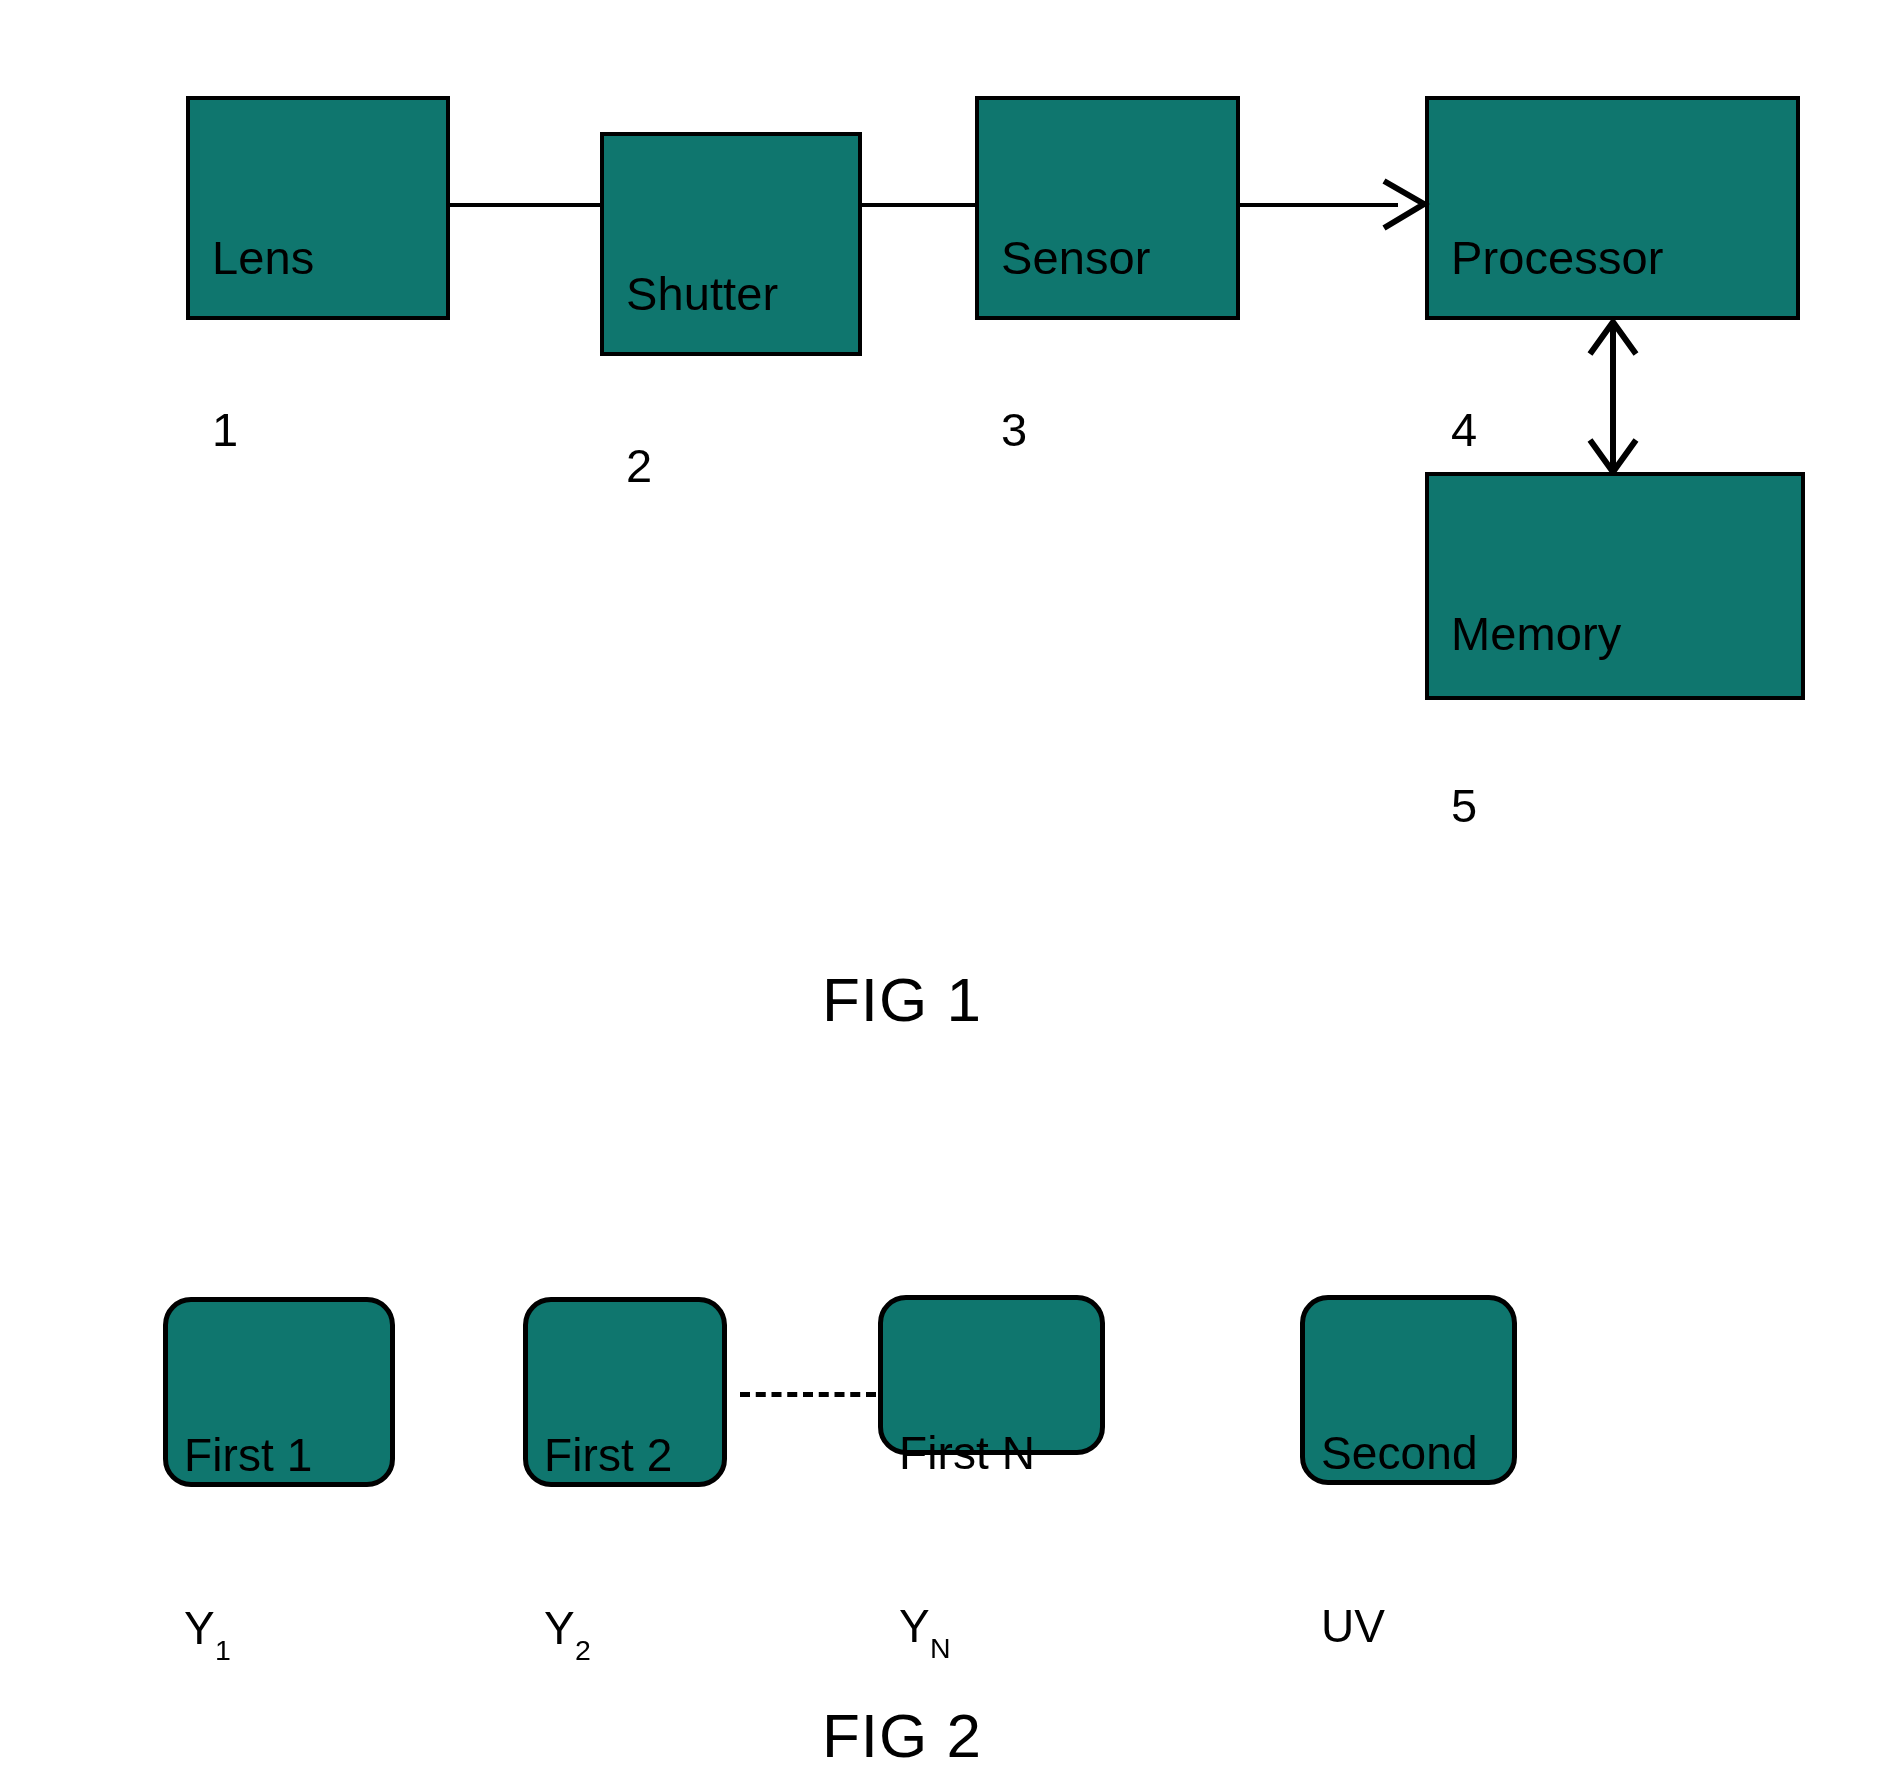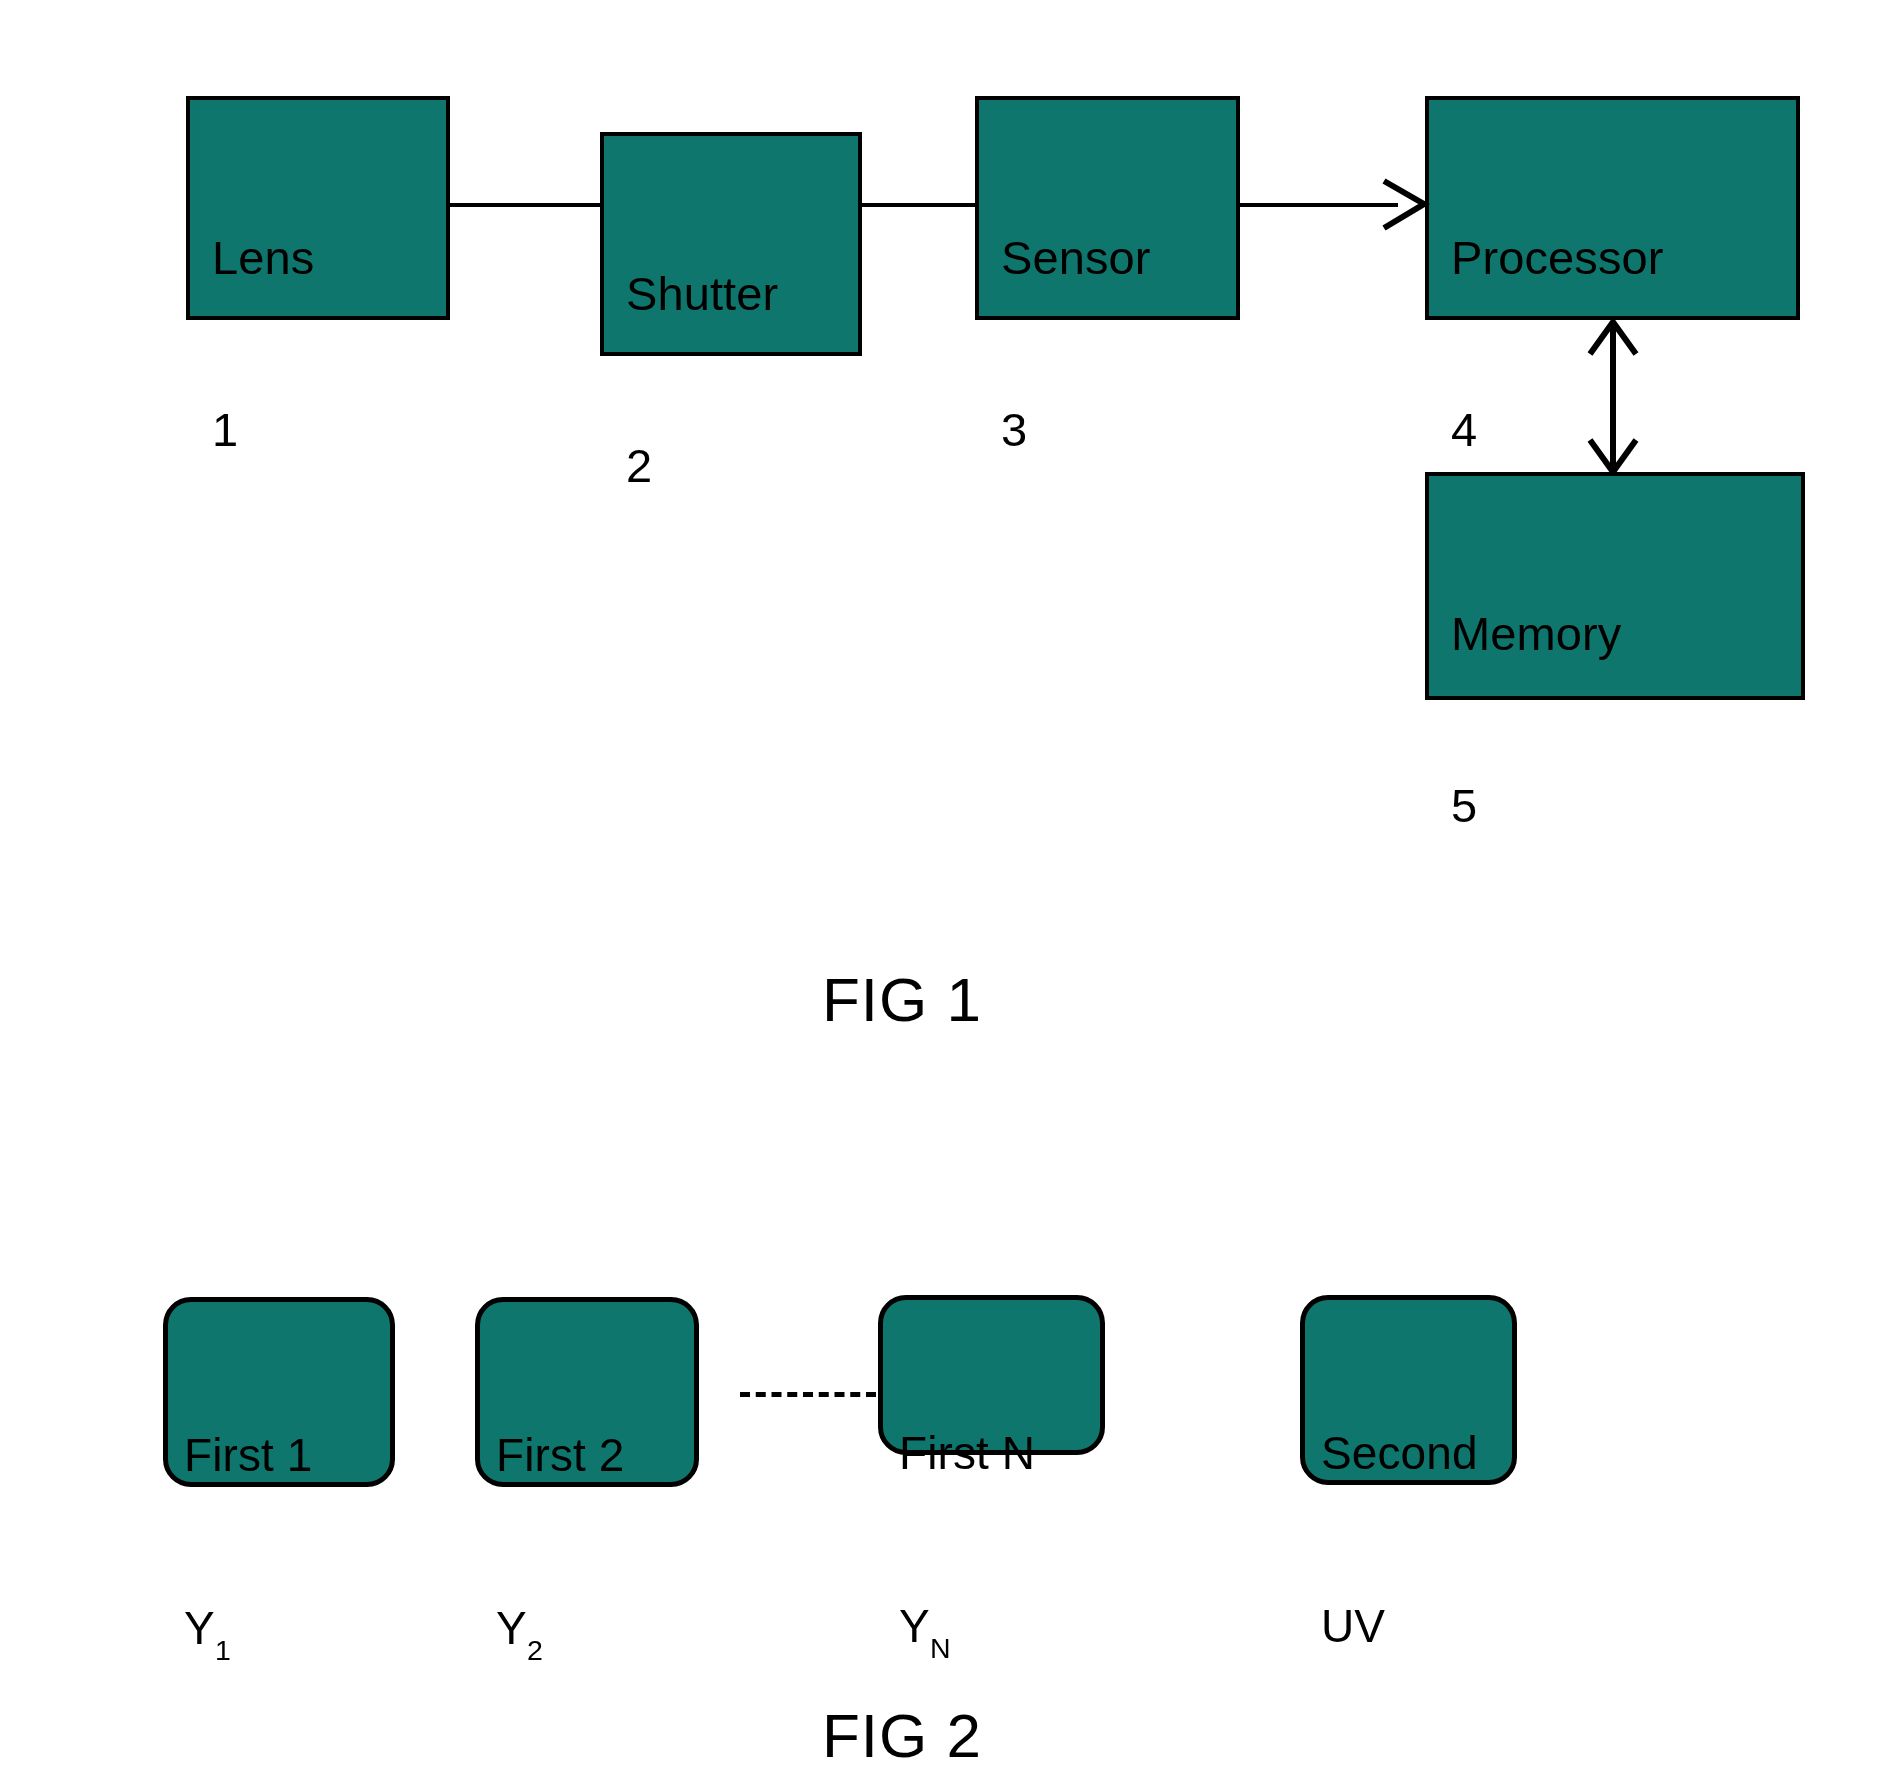--- a/index.html
+++ b/index.html
@@ -147,21 +147,21 @@
 
   <div>
 
     <div class="box round" style="left:163px; top:1297px; width:232px; height:190px;">
       <div class="box-text">
         <span class="lbl">First 1</span>
         <span class="num"><span>Y</span><span class="sub">1</span></span>
       </div>
     </div>
 
-    <div class="box round" style="left:475px; top:1297px; width:224px; height:190px;">
+    <div class="box round" style="left:523px; top:1297px; width:204px; height:190px;">
       <div class="box-text">
         <span class="lbl">First 2</span>
         <span class="num"><span>Y</span><span class="sub">2</span></span>
       </div>
     </div>
 
     <div class="dashed" style="left:740px; top:1392px; width:136px;"></div>
 
     <div class="box round" style="left:878px; top:1295px; width:227px; height:160px;padding-left:12px;">
       <div class="box-text">

